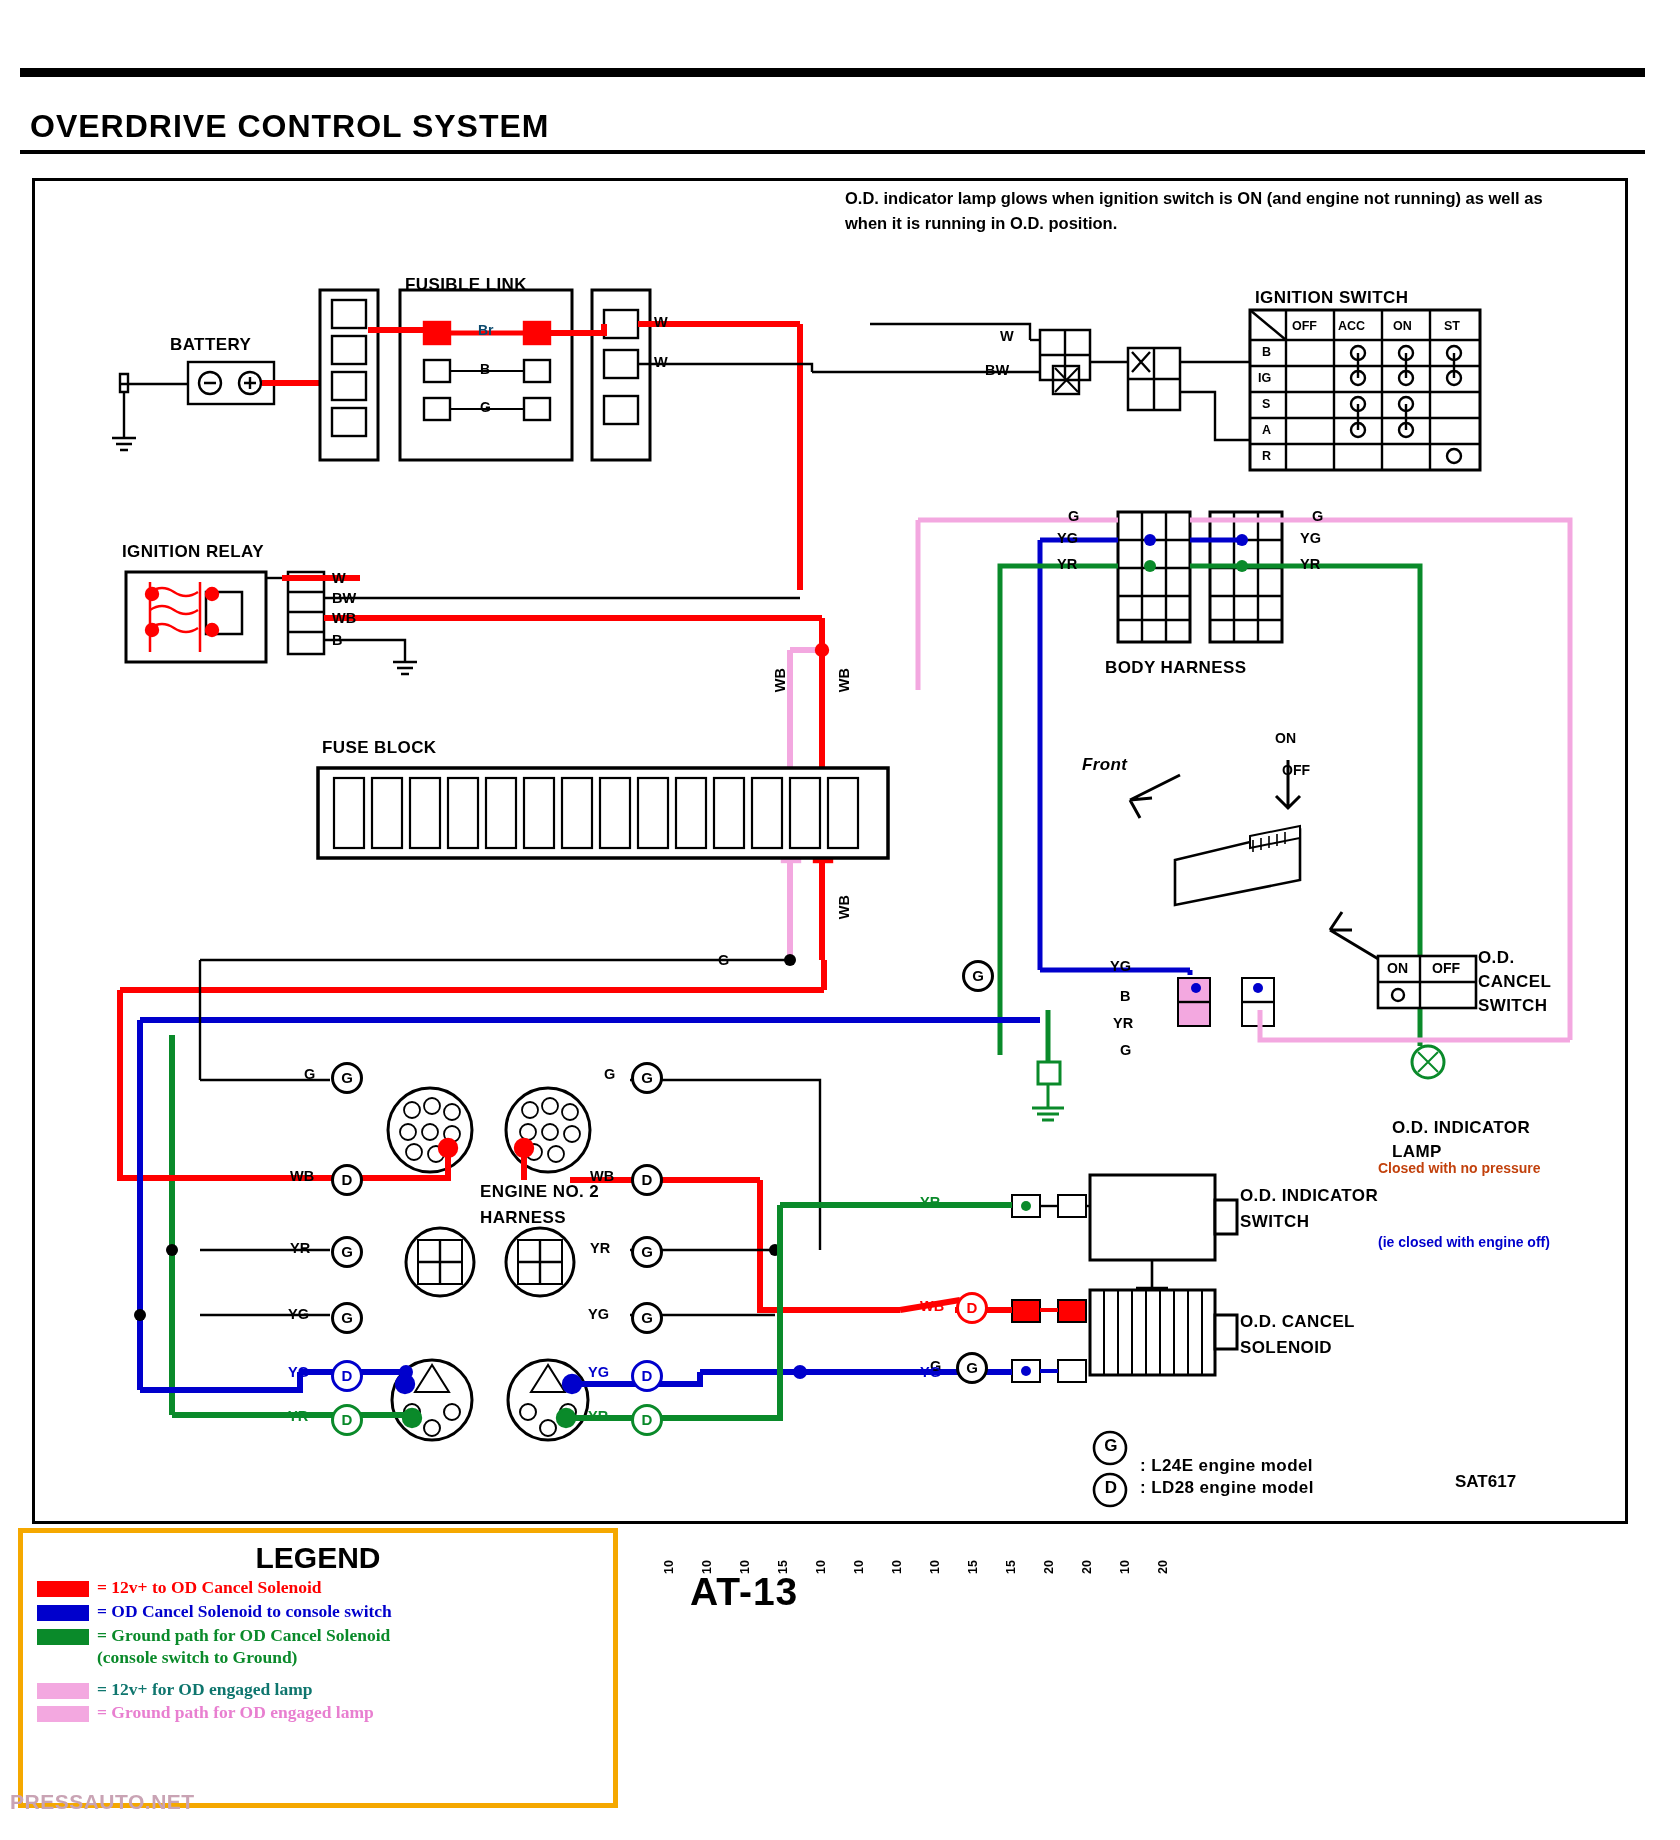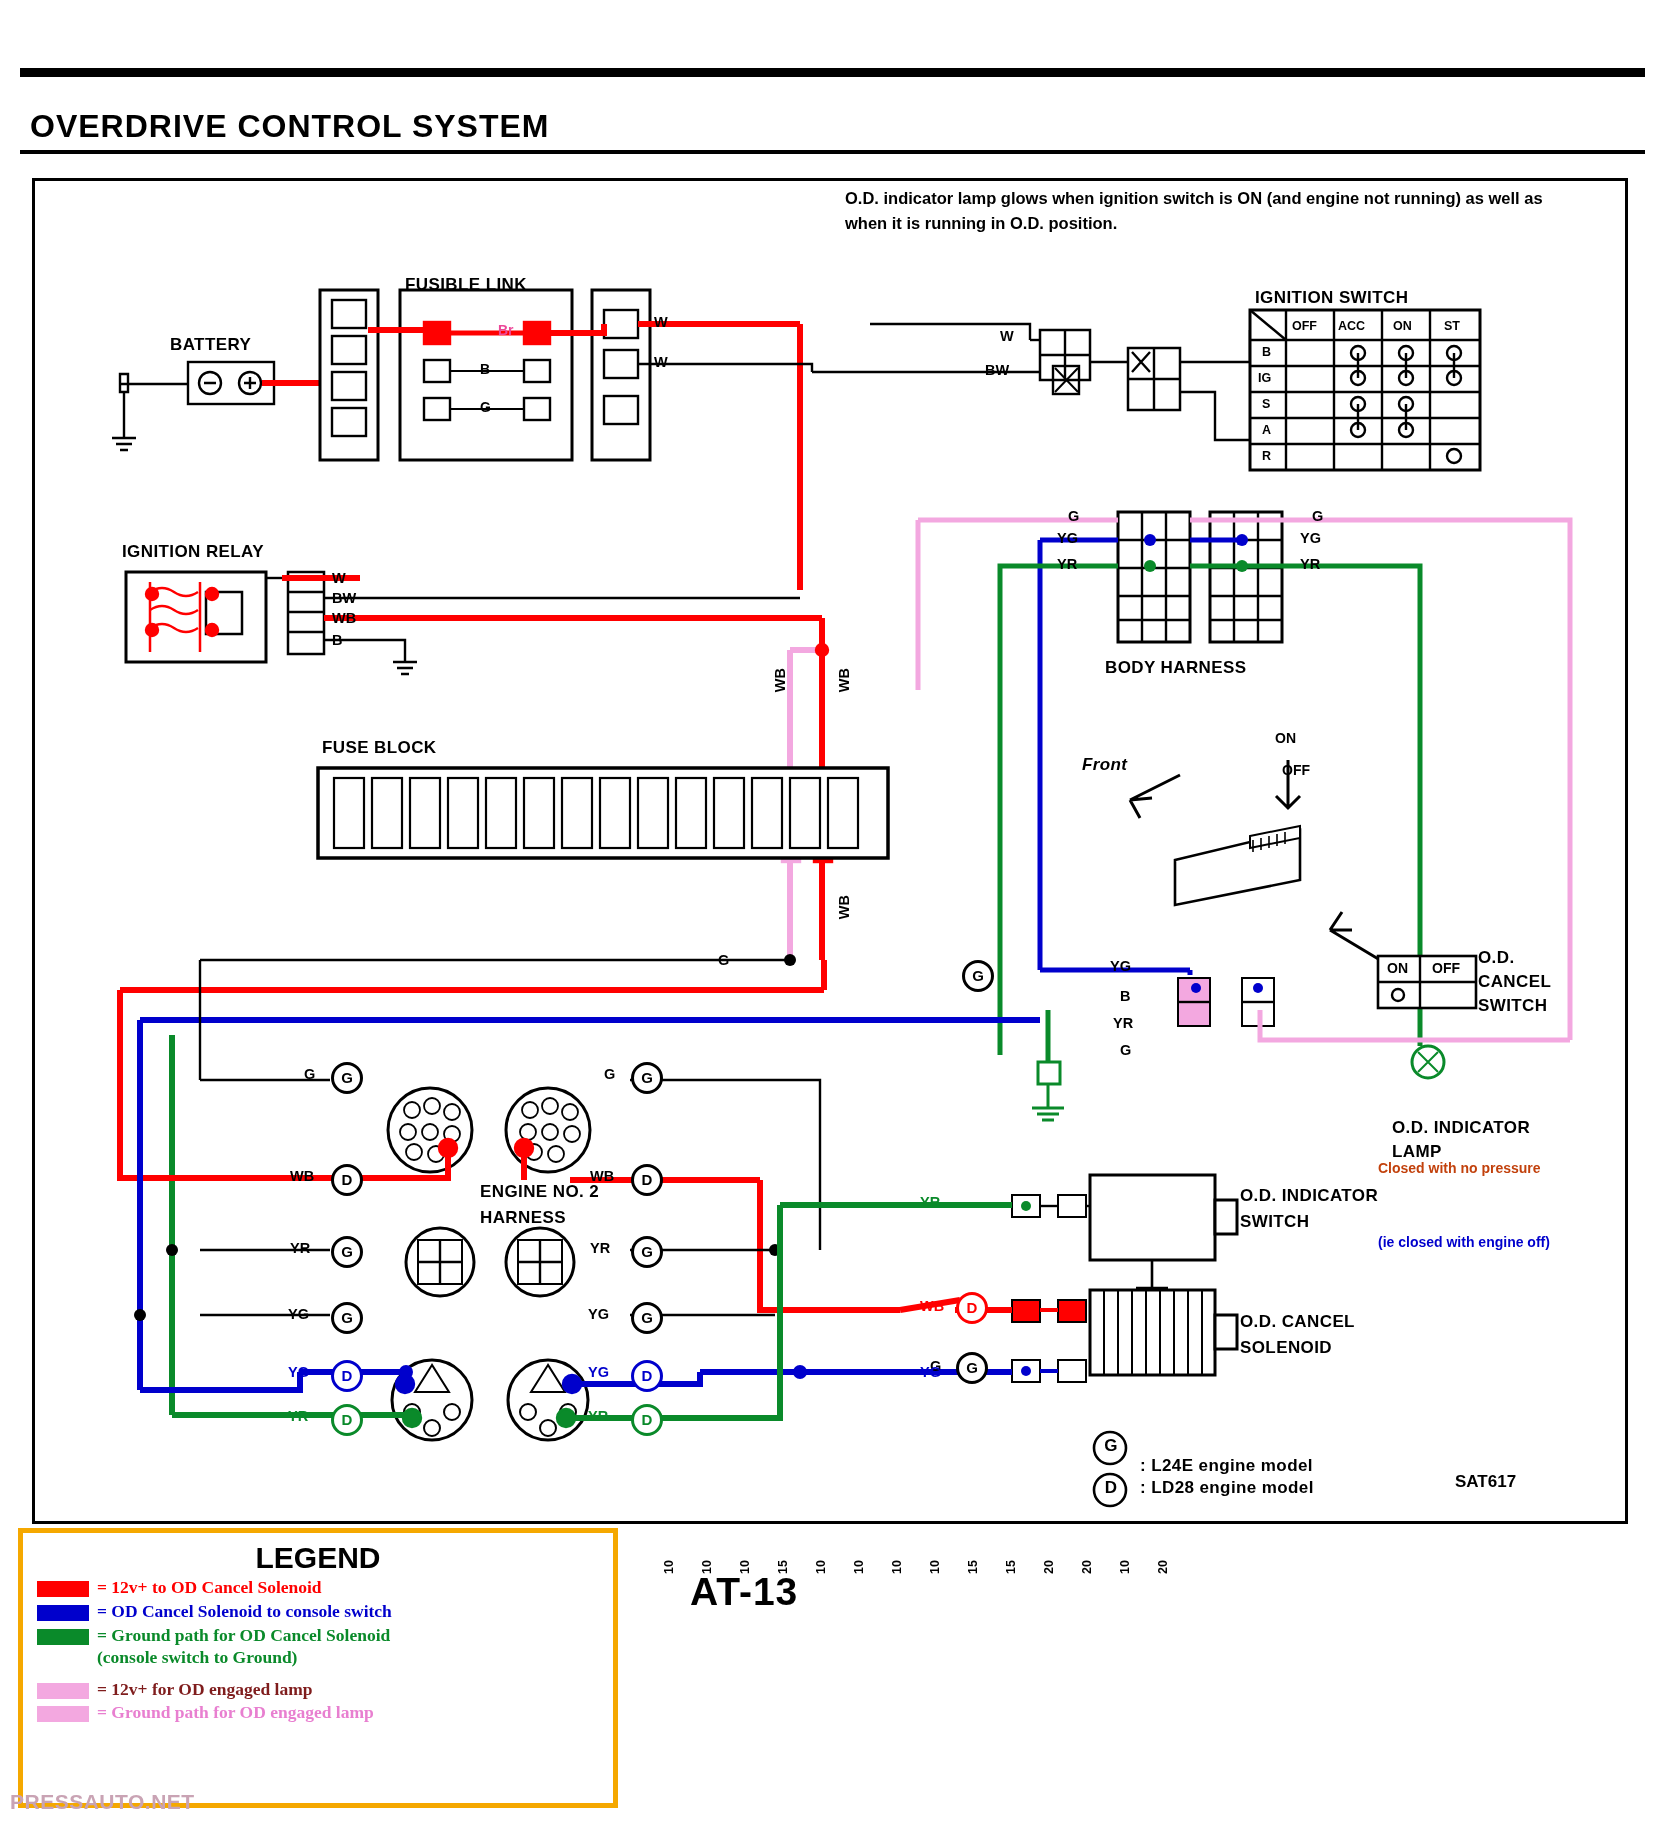--- a/index.html
+++ b/index.html
@@ -349,21 +349,21 @@
 
       <path d="M900,1205 L1012,1205" stroke="#0a8a2a" stroke-width="6"></path>
 
       <circle cx="1110" cy="1448" r="16" fill="#fff" stroke="#000" stroke-width="2.6"></circle>
       <circle cx="1110" cy="1490" r="16" fill="#fff" stroke="#000" stroke-width="2.6"></circle>
     </g>
   </svg>
 
   <div class="abs lbl" style="left:170px;top:335px;">BATTERY</div>
   <div class="abs lbl" style="left:405px;top:275px;">FUSIBLE LINK</div>
-  <div class="abs lbl-sm" style="left:498px;top:322px;color:#ec4899;">Br</div>
+  <div class="abs lbl-sm" style="left:478px;top:322px;color:#0c4a6e;">Br</div>
   <div class="abs lbl-sm" style="left:480px;top:361px;">B</div>
   <div class="abs lbl-sm" style="left:480px;top:399px;">G</div>
 
   <div class="abs wirelbl" style="left:654px;top:314px;">W</div>
   <div class="abs wirelbl" style="left:654px;top:354px;">W</div>
   <div class="abs wirelbl" style="left:1000px;top:328px;">W</div>
   <div class="abs wirelbl" style="left:985px;top:362px;">BW</div>
 
   <div class="abs lbl" style="left:1255px;top:288px;">IGNITION SWITCH</div>
   <div class="abs lbl-xs" style="left:1292px;top:319px;">OFF</div>
@@ -500,21 +500,21 @@
       <div class="sw" style="background:#0000cc;"></div>
       <div class="lg-txt" style="color:#0000cc;white-space:pre-line;">= OD Cancel Solenoid to console switch</div>
     </div>
     <div class="lg-row">
       <div class="sw" style="background:#0a8a2a;"></div>
       <div class="lg-txt" style="color:#0a8a2a;white-space:pre-line;">= Ground path for OD Cancel Solenoid
 (console switch to Ground)</div>
     </div>
     <div class="lg-row" style="margin-top:10px;">
       <div class="sw" style="background:#f3a8e0;"></div>
-      <div class="lg-txt" style="color:#7f1d1d;white-space:pre-line;text-align:right;">= 12v+ for OD engaged lamp</div>
+      <div class="lg-txt" style="color:#0f766e;white-space:pre-line;text-align:right;">= 12v+ for OD engaged lamp</div>
     </div>
     <div class="lg-row">
       <div class="sw" style="background:#f3a8e0;"></div>
       <div class="lg-txt" style="color:#e87fd0;white-space:pre-line;">= Ground path for OD engaged lamp</div>
     </div>
   </div>
 
   <div class="abs atcode">AT-13</div>
   <div class="abs wm">PRESSAUTO.NET</div>
 

